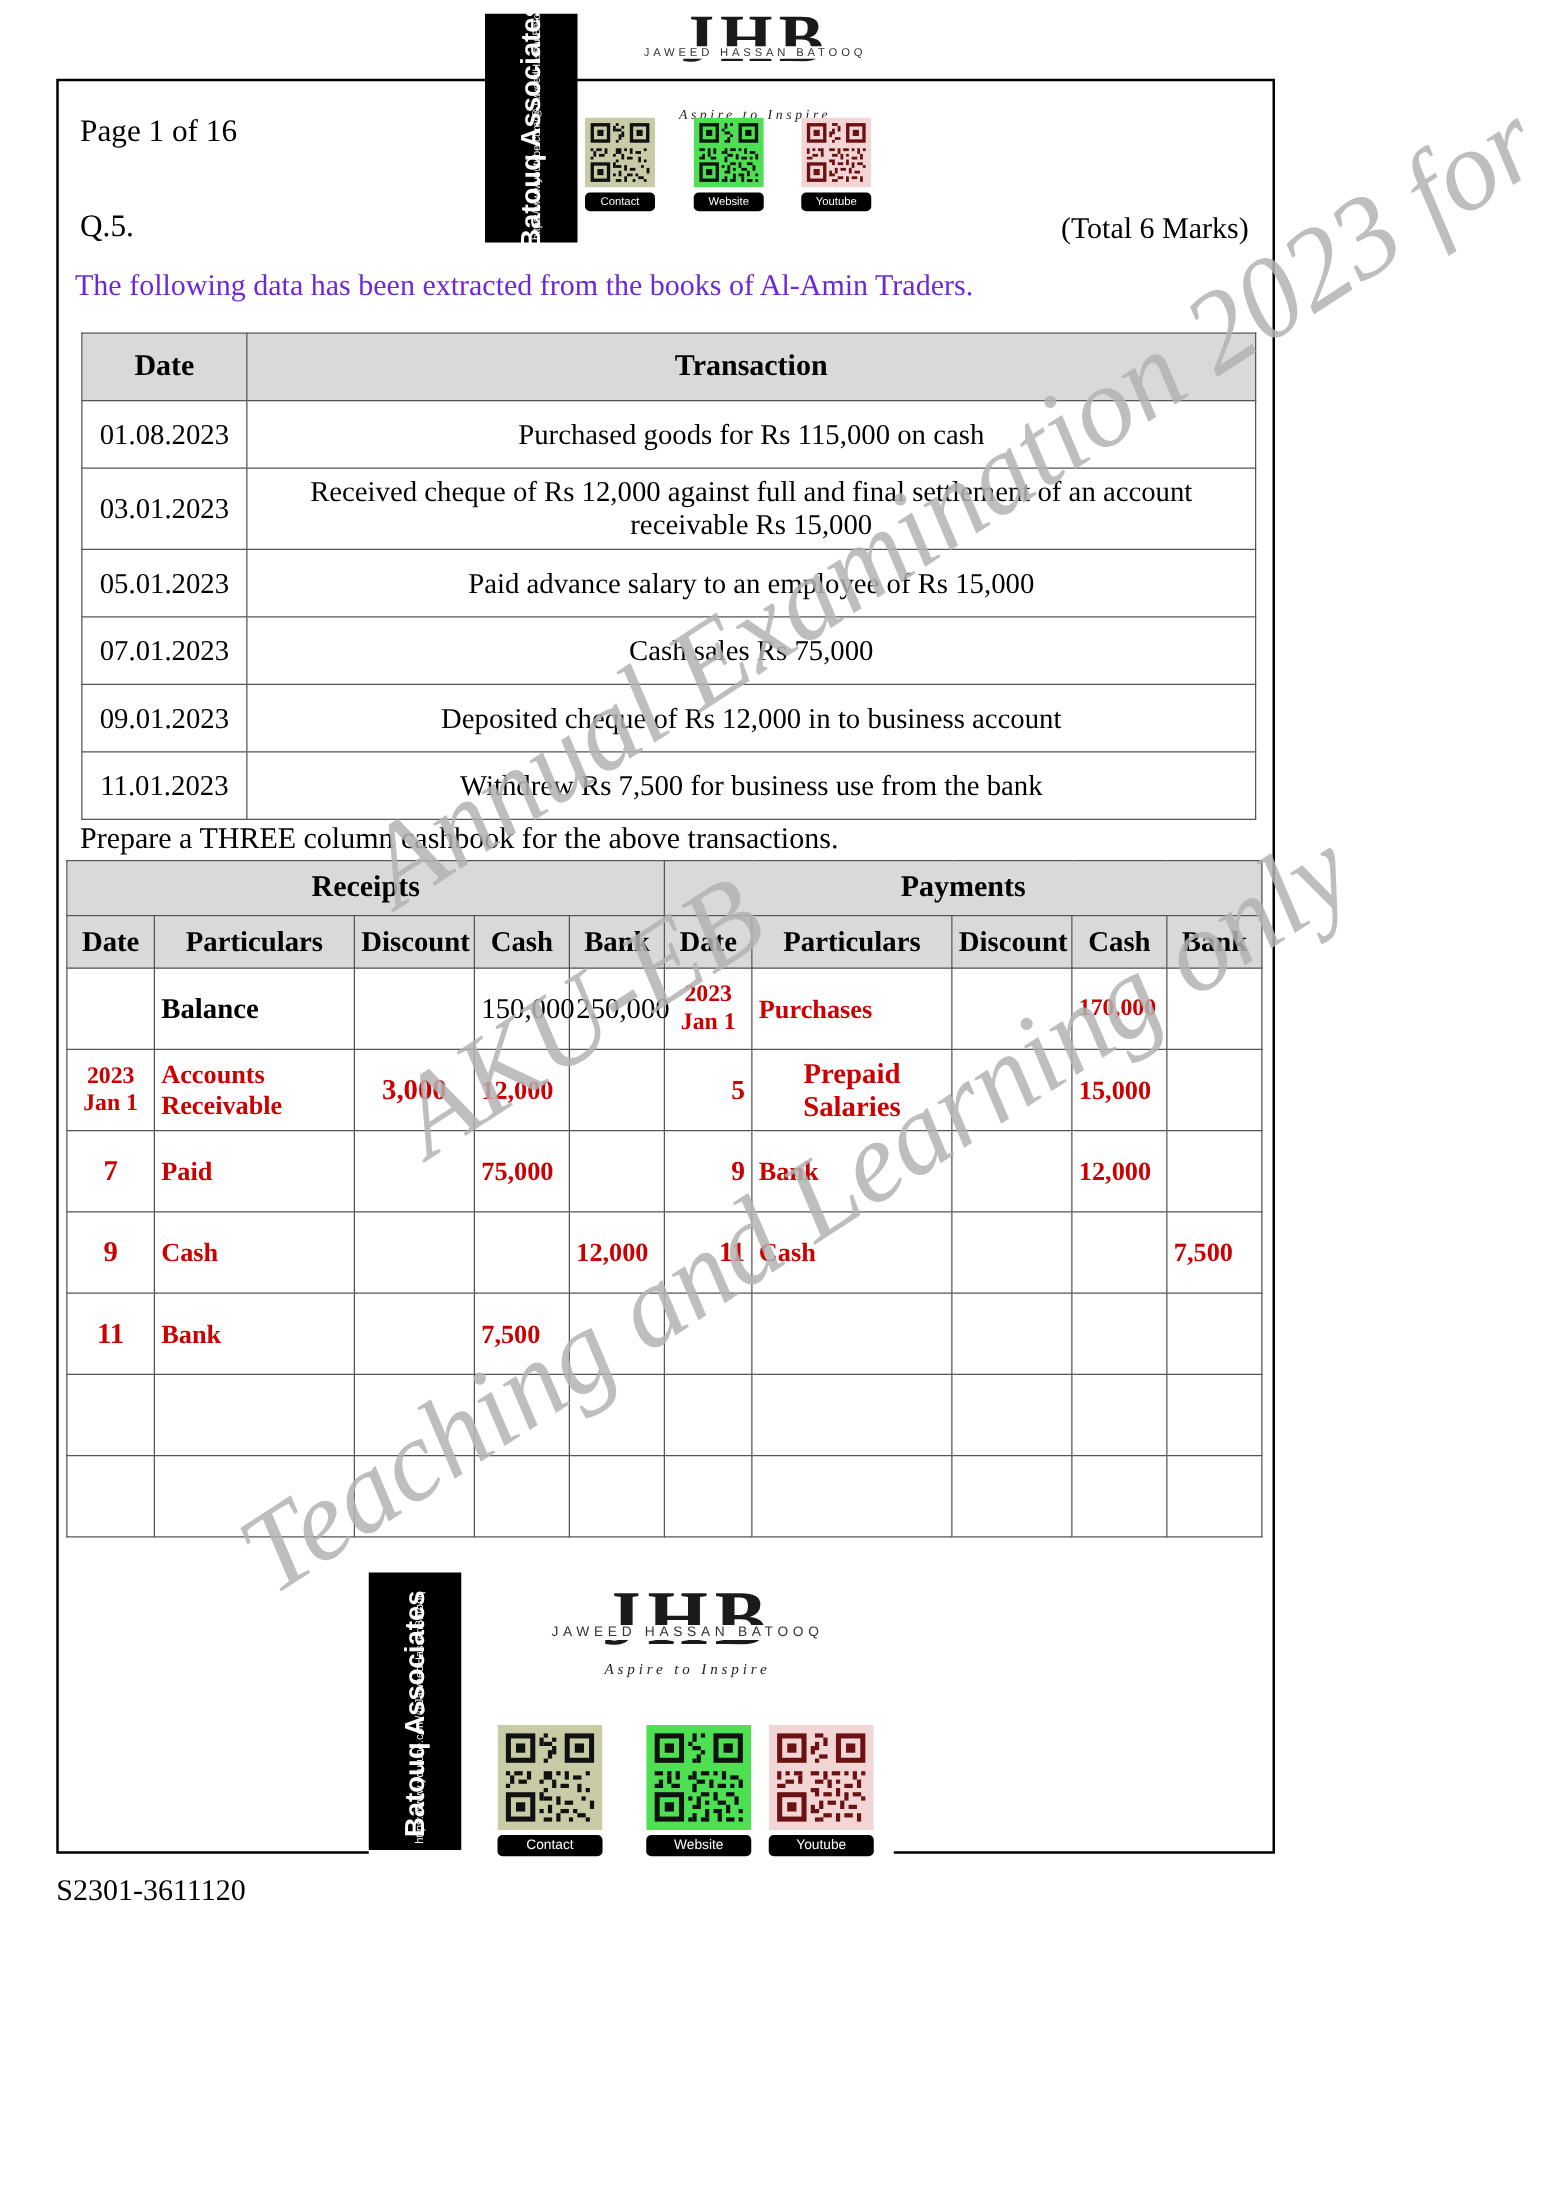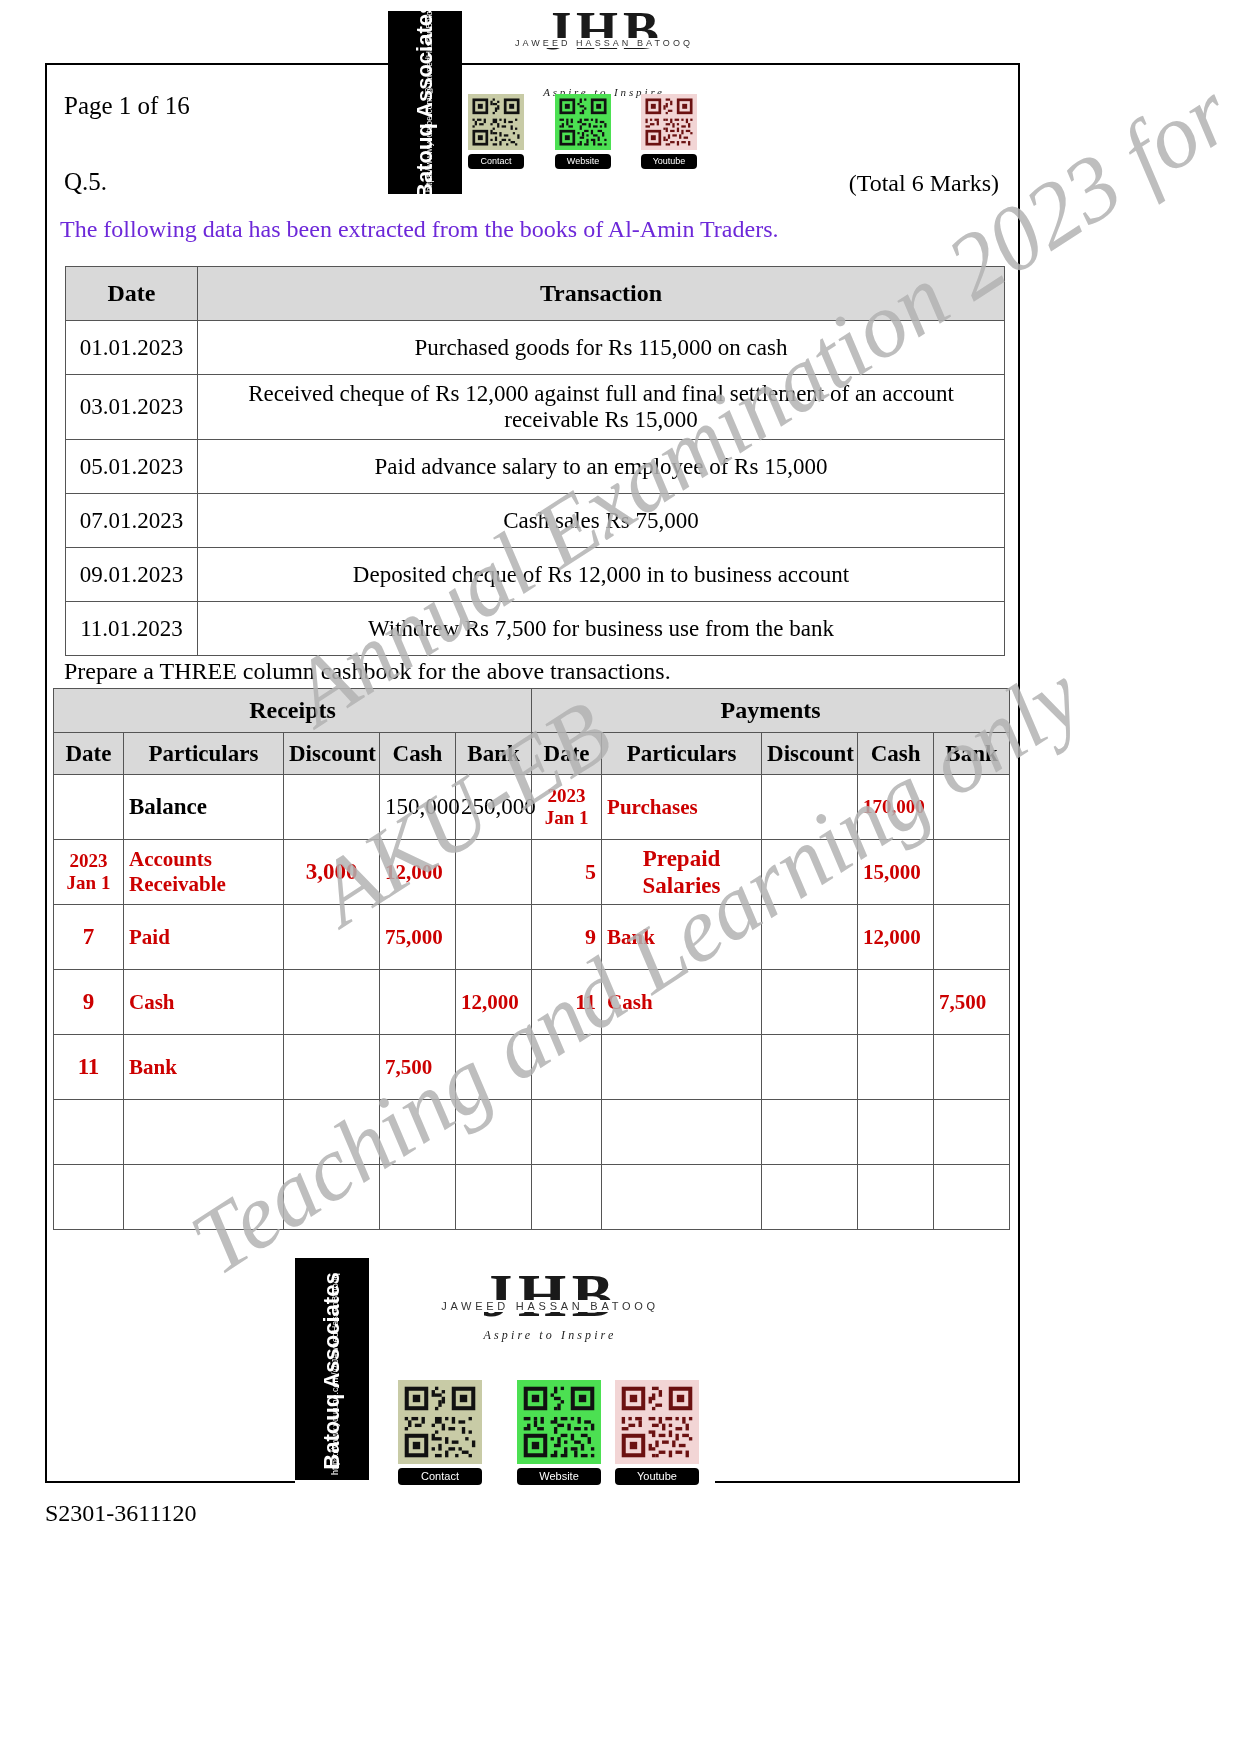--- a/index.html
+++ b/index.html
@@ -210,21 +210,21 @@
 
     <table class="tx">
       <thead>
         <tr>
           <th style="width:132px">Date</th>
           <th>Transaction</th>
         </tr>
       </thead>
       <tbody>
         <tr>
-          <td class="date">01.01.2023</td>
+          <td class="date">01.08.2023</td>
           <td class="desc">Purchased goods for Rs 115,000 on cash</td>
         </tr>
         <tr class="tall">
           <td class="date">03.01.2023</td>
           <td class="desc">Received cheque of Rs 12,000 against full and final settlement of an account receivable Rs 15,000</td>
         </tr>
         <tr>
           <td class="date">05.01.2023</td>
           <td class="desc">Paid advance salary to an employee of Rs 15,000</td>
         </tr>

